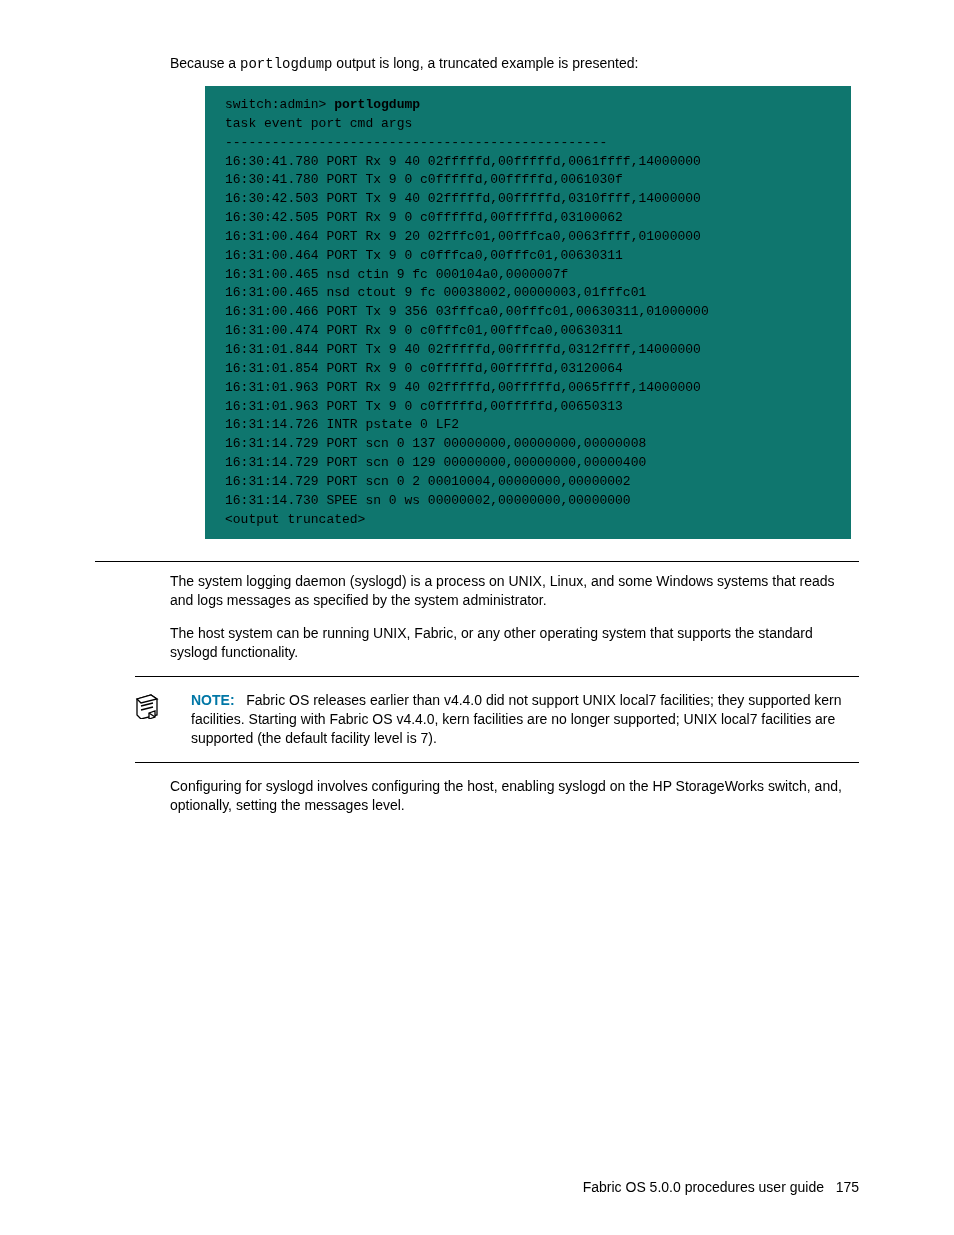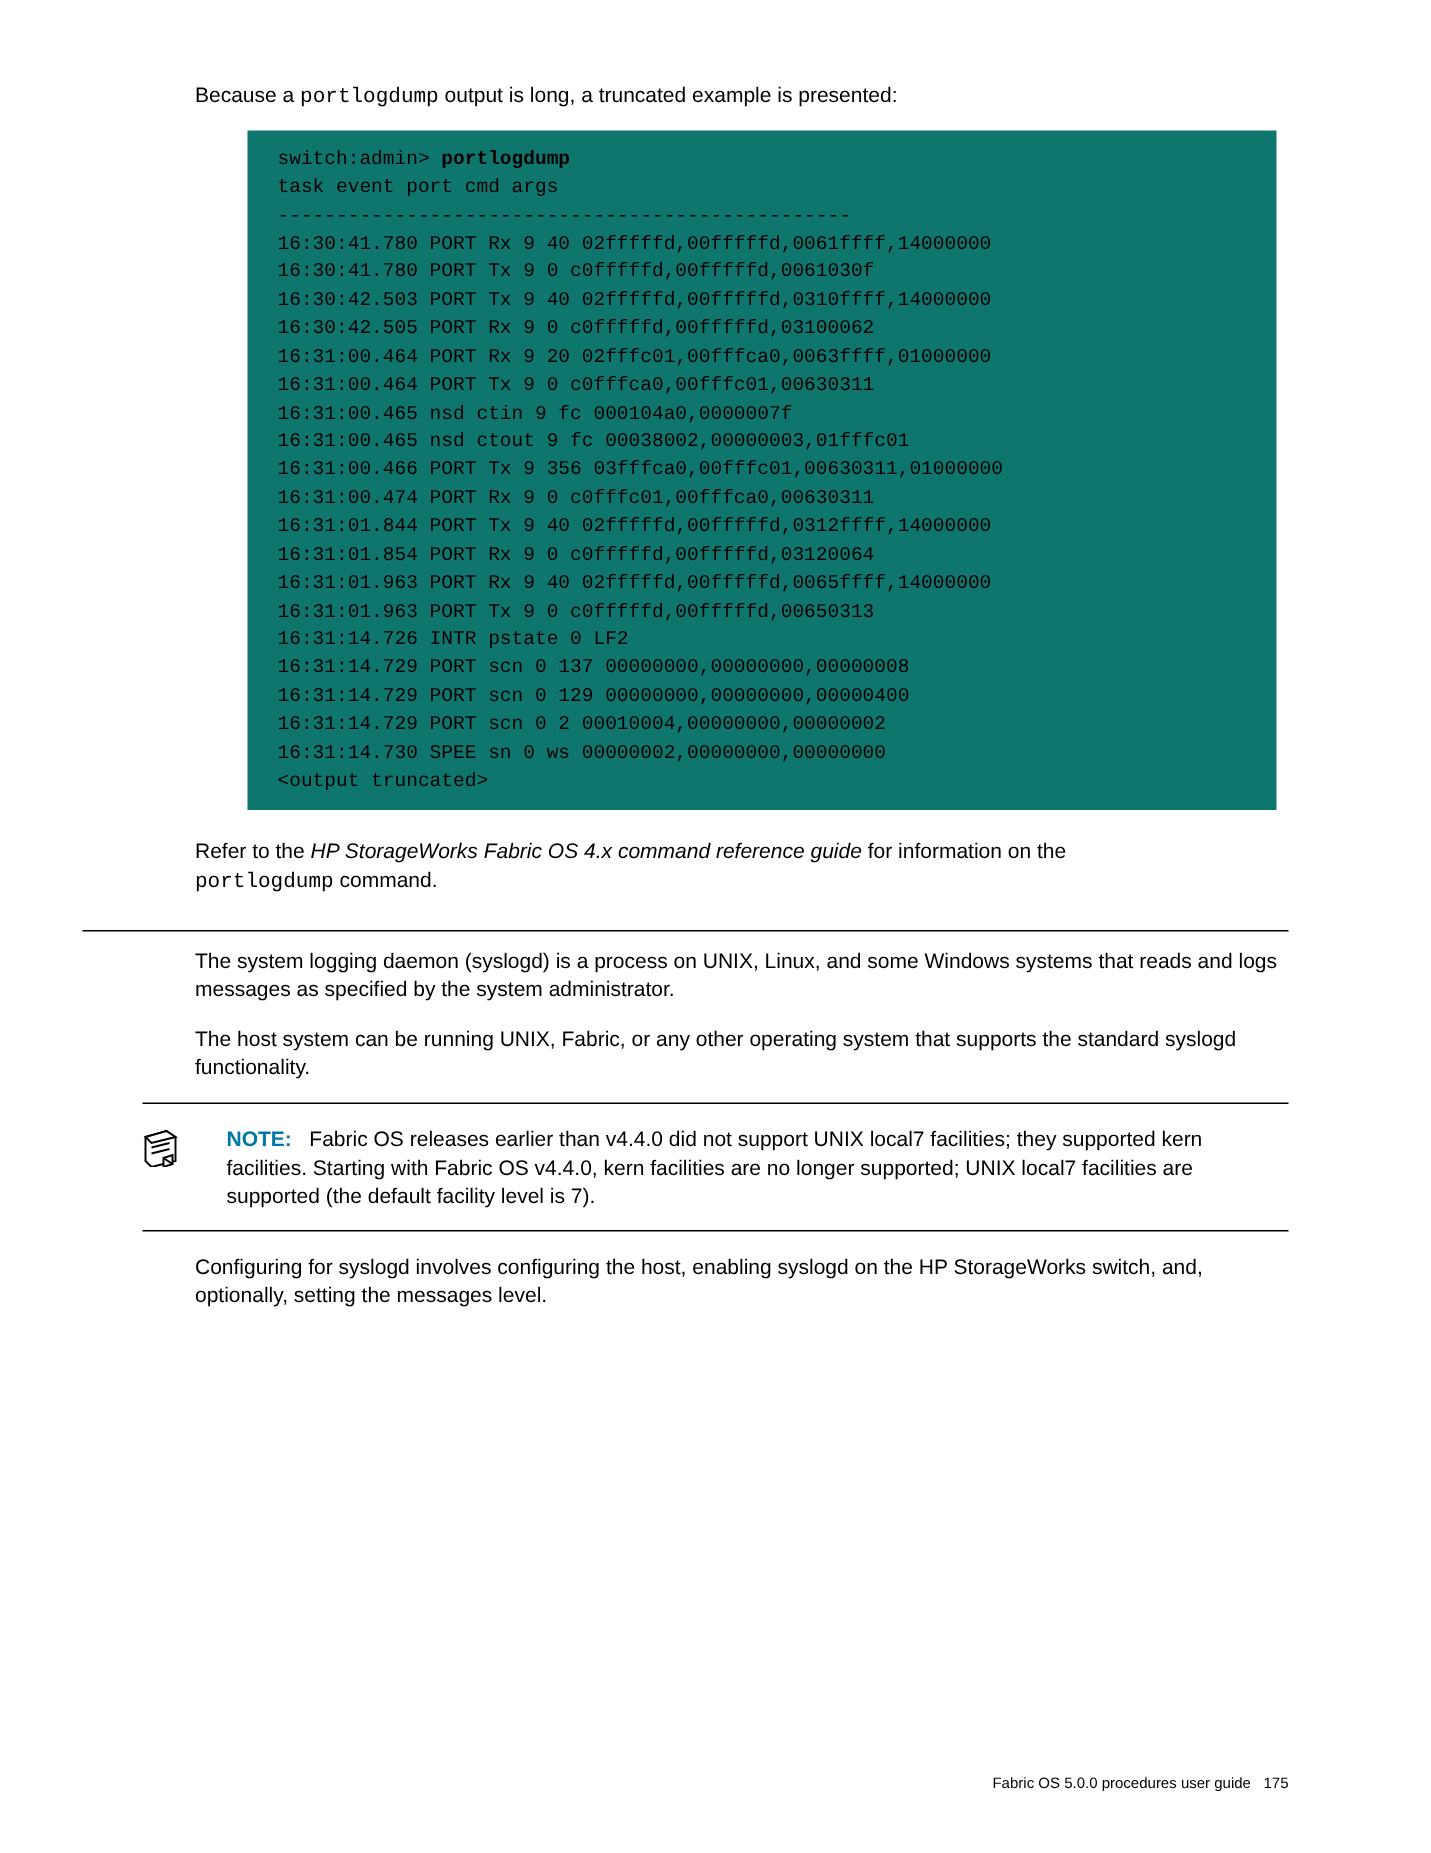--- a/index.html
+++ b/index.html
@@ -5,21 +5,21 @@
   body {
     margin: 0;
     padding: 0;
     font-family: Arial, Helvetica, sans-serif;
     font-size: 14px;
     color: #000;
     background: #fff;
     width: 954px;
   }
   .page {
-    padding: 55px 95px 40px 55px;
+    padding: 55px 95px 40px 95px;
     box-sizing: border-box;
     min-height: 1235px;
     position: relative;
     border-radius: 18px;
   }
   .intro {
     margin: 0 0 14px 75px;
     font-size: 14px;
   }
   .code {
@@ -82,21 +82,21 @@
     line-height: 1.35;
   }
   .notelabel {
     color: #0077a6;
     font-weight: bold;
   }
   .footer {
     position: absolute;
     bottom: 40px;
     right: 95px;
-    font-size: 10px;
+    font-size: 14px;
     margin-left: 17px;
   }
 </style>
 </head>
 <body>
 
 <div class="page">
 
   <p class="intro">
     <span>Because a </span><span class="code">portlogdump</span><span> output is long, a truncated example is presented:</span>
@@ -119,24 +119,20 @@
 16:31:01.854 PORT Rx 9 0 c0fffffd,00fffffd,03120064
 16:31:01.963 PORT Rx 9 40 02fffffd,00fffffd,0065ffff,14000000
 16:31:01.963 PORT Tx 9 0 c0fffffd,00fffffd,00650313
 16:31:14.726 INTR pstate 0 LF2
 16:31:14.729 PORT scn 0 137 00000000,00000000,00000008
 16:31:14.729 PORT scn 0 129 00000000,00000000,00000400
 16:31:14.729 PORT scn 0 2 00010004,00000000,00000002
 16:31:14.730 SPEE sn 0 ws 00000002,00000000,00000000
 &lt;output truncated&gt;</span></div>
 
-  <p class="after">
-    <span>Refer to the </span><span class="italic">HP StorageWorks Fabric OS 4.x command reference guide</span><span> for information on the </span><br>
-    <span class="code">portlogdump</span><span> command.</span>
-  </p>
 
   <hr class="rule">
 
 
   <p class="bodytext">The system logging daemon (syslogd) is a process on UNIX, Linux, and some Windows systems that reads and logs messages as specified by the system administrator.</p>
   <p class="bodytext">The host system can be running UNIX, Fabric, or any other operating system that supports the standard syslogd functionality.</p>
 
   <div class="notewrap">
     <hr class="thin">
     <div class="noterow">

